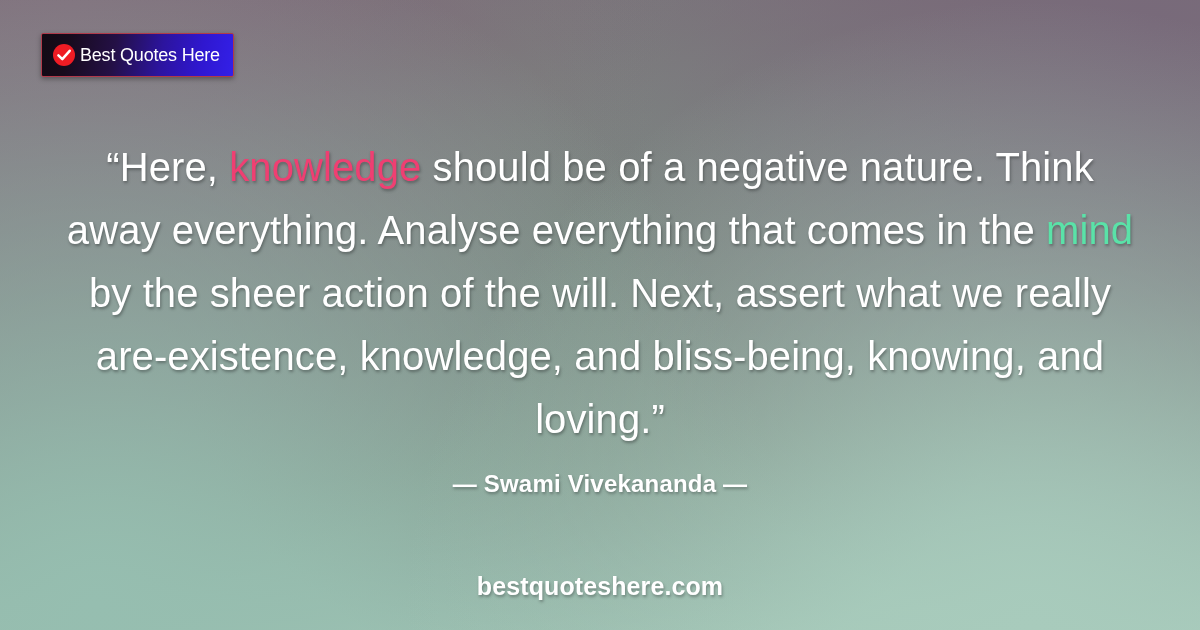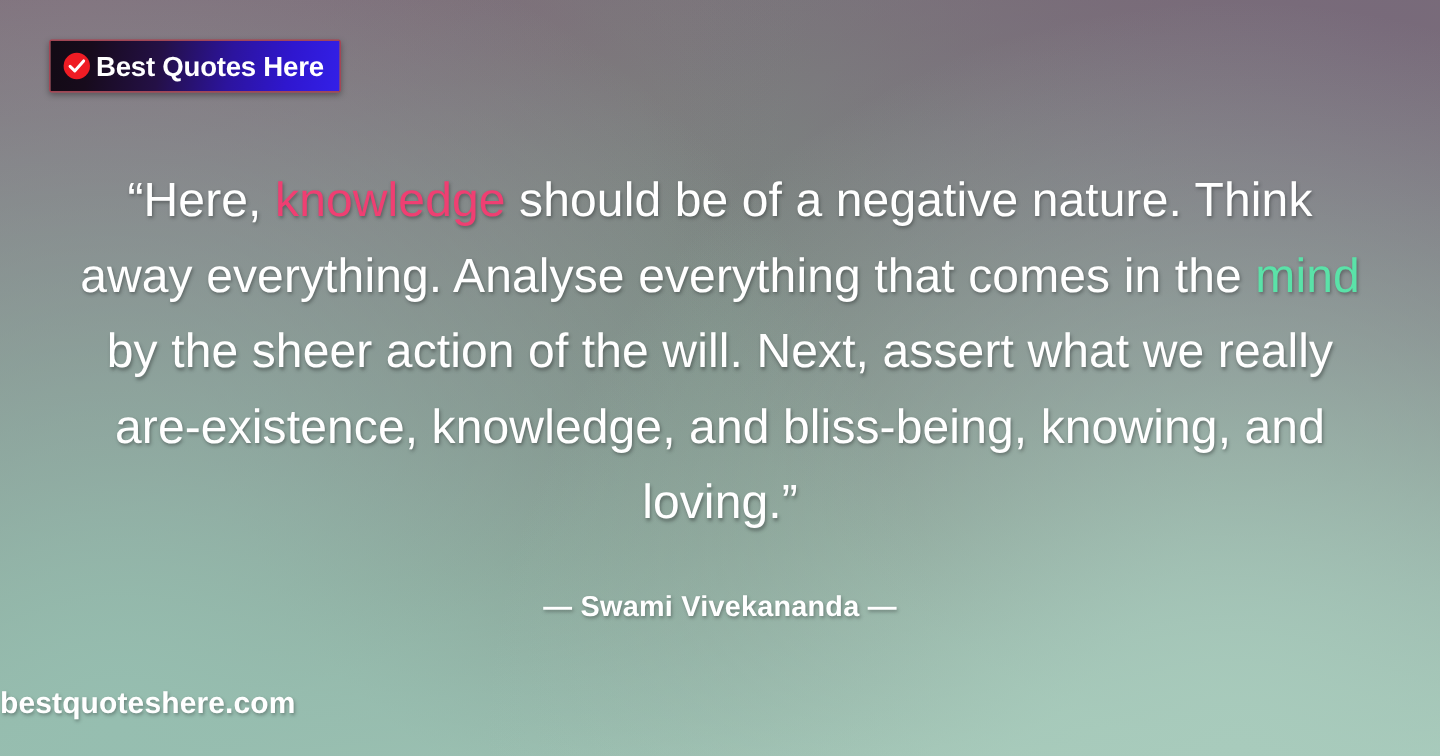--- a/index.html
+++ b/index.html
@@ -60,22 +60,22 @@
   }
   .badge-check {
     width: 24px;
     height: 24px;
     flex: 0 0 auto;
     margin-right: 4px;
     display: block;
   }
   .badge-text {
     color: #ffffff;
-    font-size: 23px;
-    font-weight: bold;
+    font-size: 18px;
+    font-weight: normal;
     letter-spacing: -0.2px;
     white-space: nowrap;
     line-height: 1;
   }
 
   
   .quote {
     position: absolute;
     left: 60px;
     right: 60px;
@@ -95,28 +95,28 @@
     position: absolute;
     left: 0;
     right: 0;
     top: 470px;
     text-align: center;
     color: #ffffff;
     font-size: 24px;
     font-weight: bold;
     letter-spacing: 0.2px;
     text-shadow: 1px 2px 3px rgba(40,45,45,0.4);
-    margin-top: 22px;
   }
 
   .site-url {
     position: absolute;
     left: 0;
     right: 0;
     top: 572px;
+    text-align: center;
     color: #ffffff;
     font-size: 25px;
     font-weight: bold;
     letter-spacing: 0.1px;
     text-shadow: 1px 2px 3px rgba(40,45,45,0.4);
   }
 </style>
 </head>
 <body>
 

